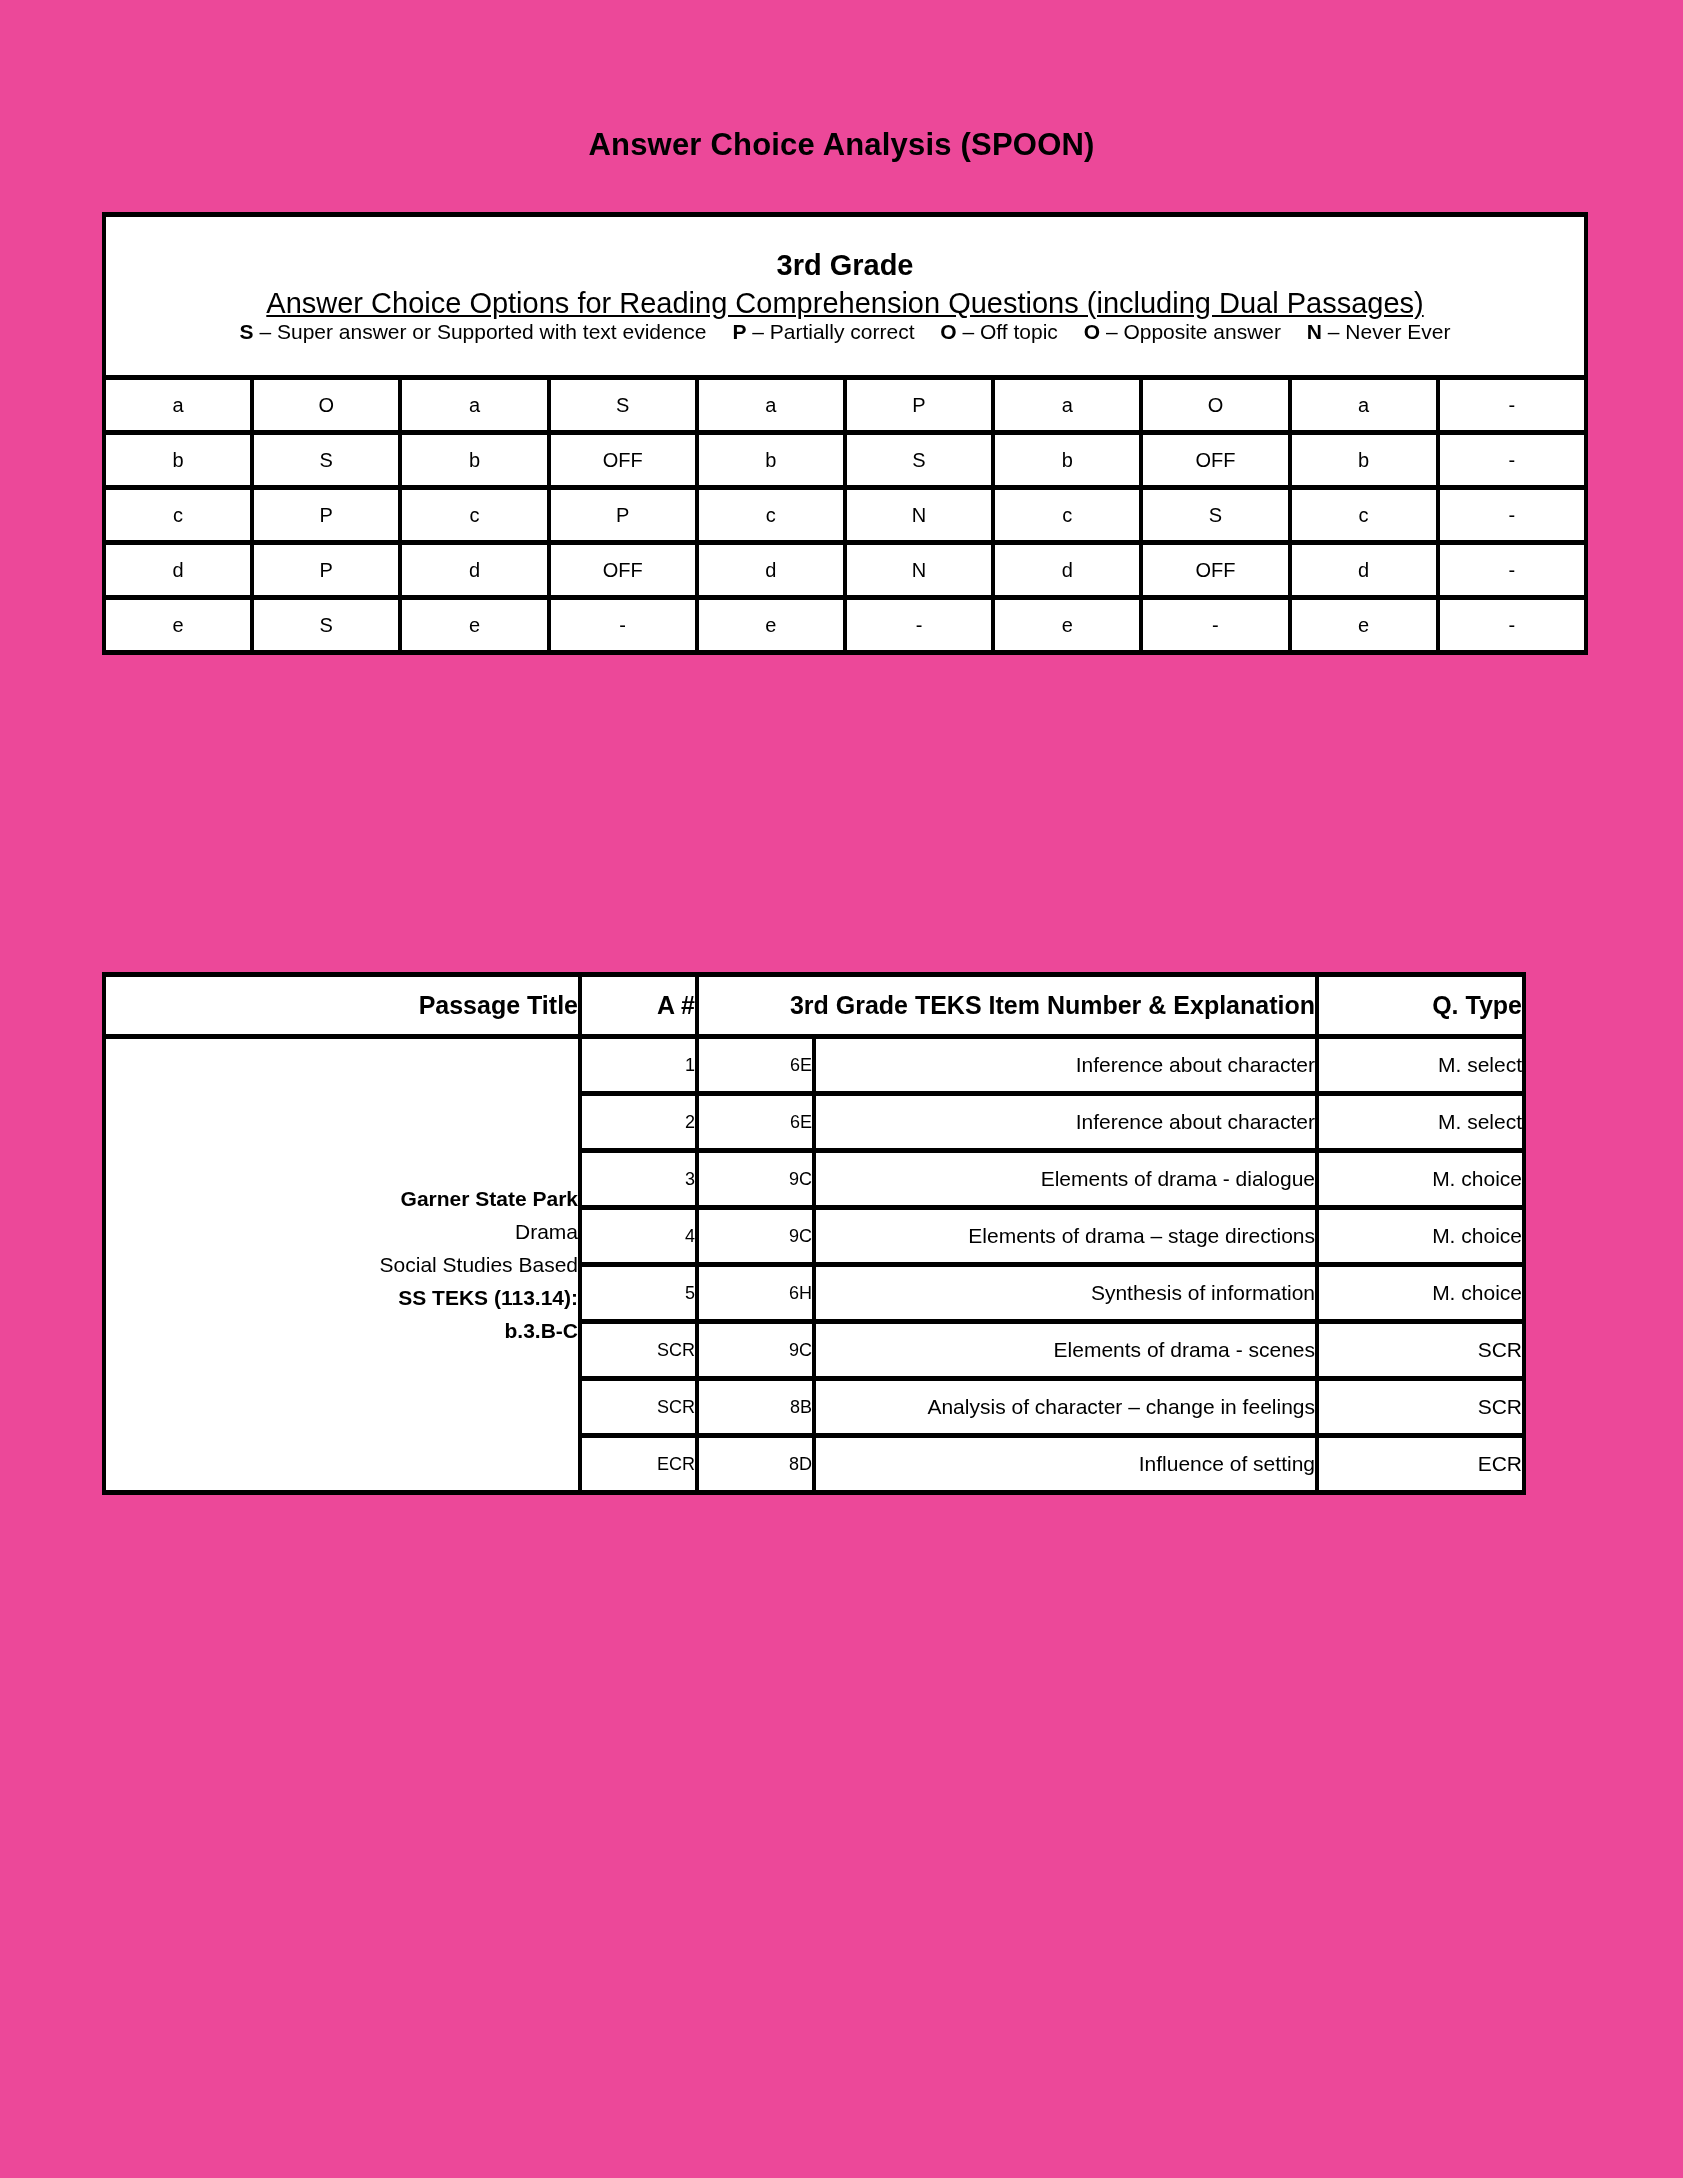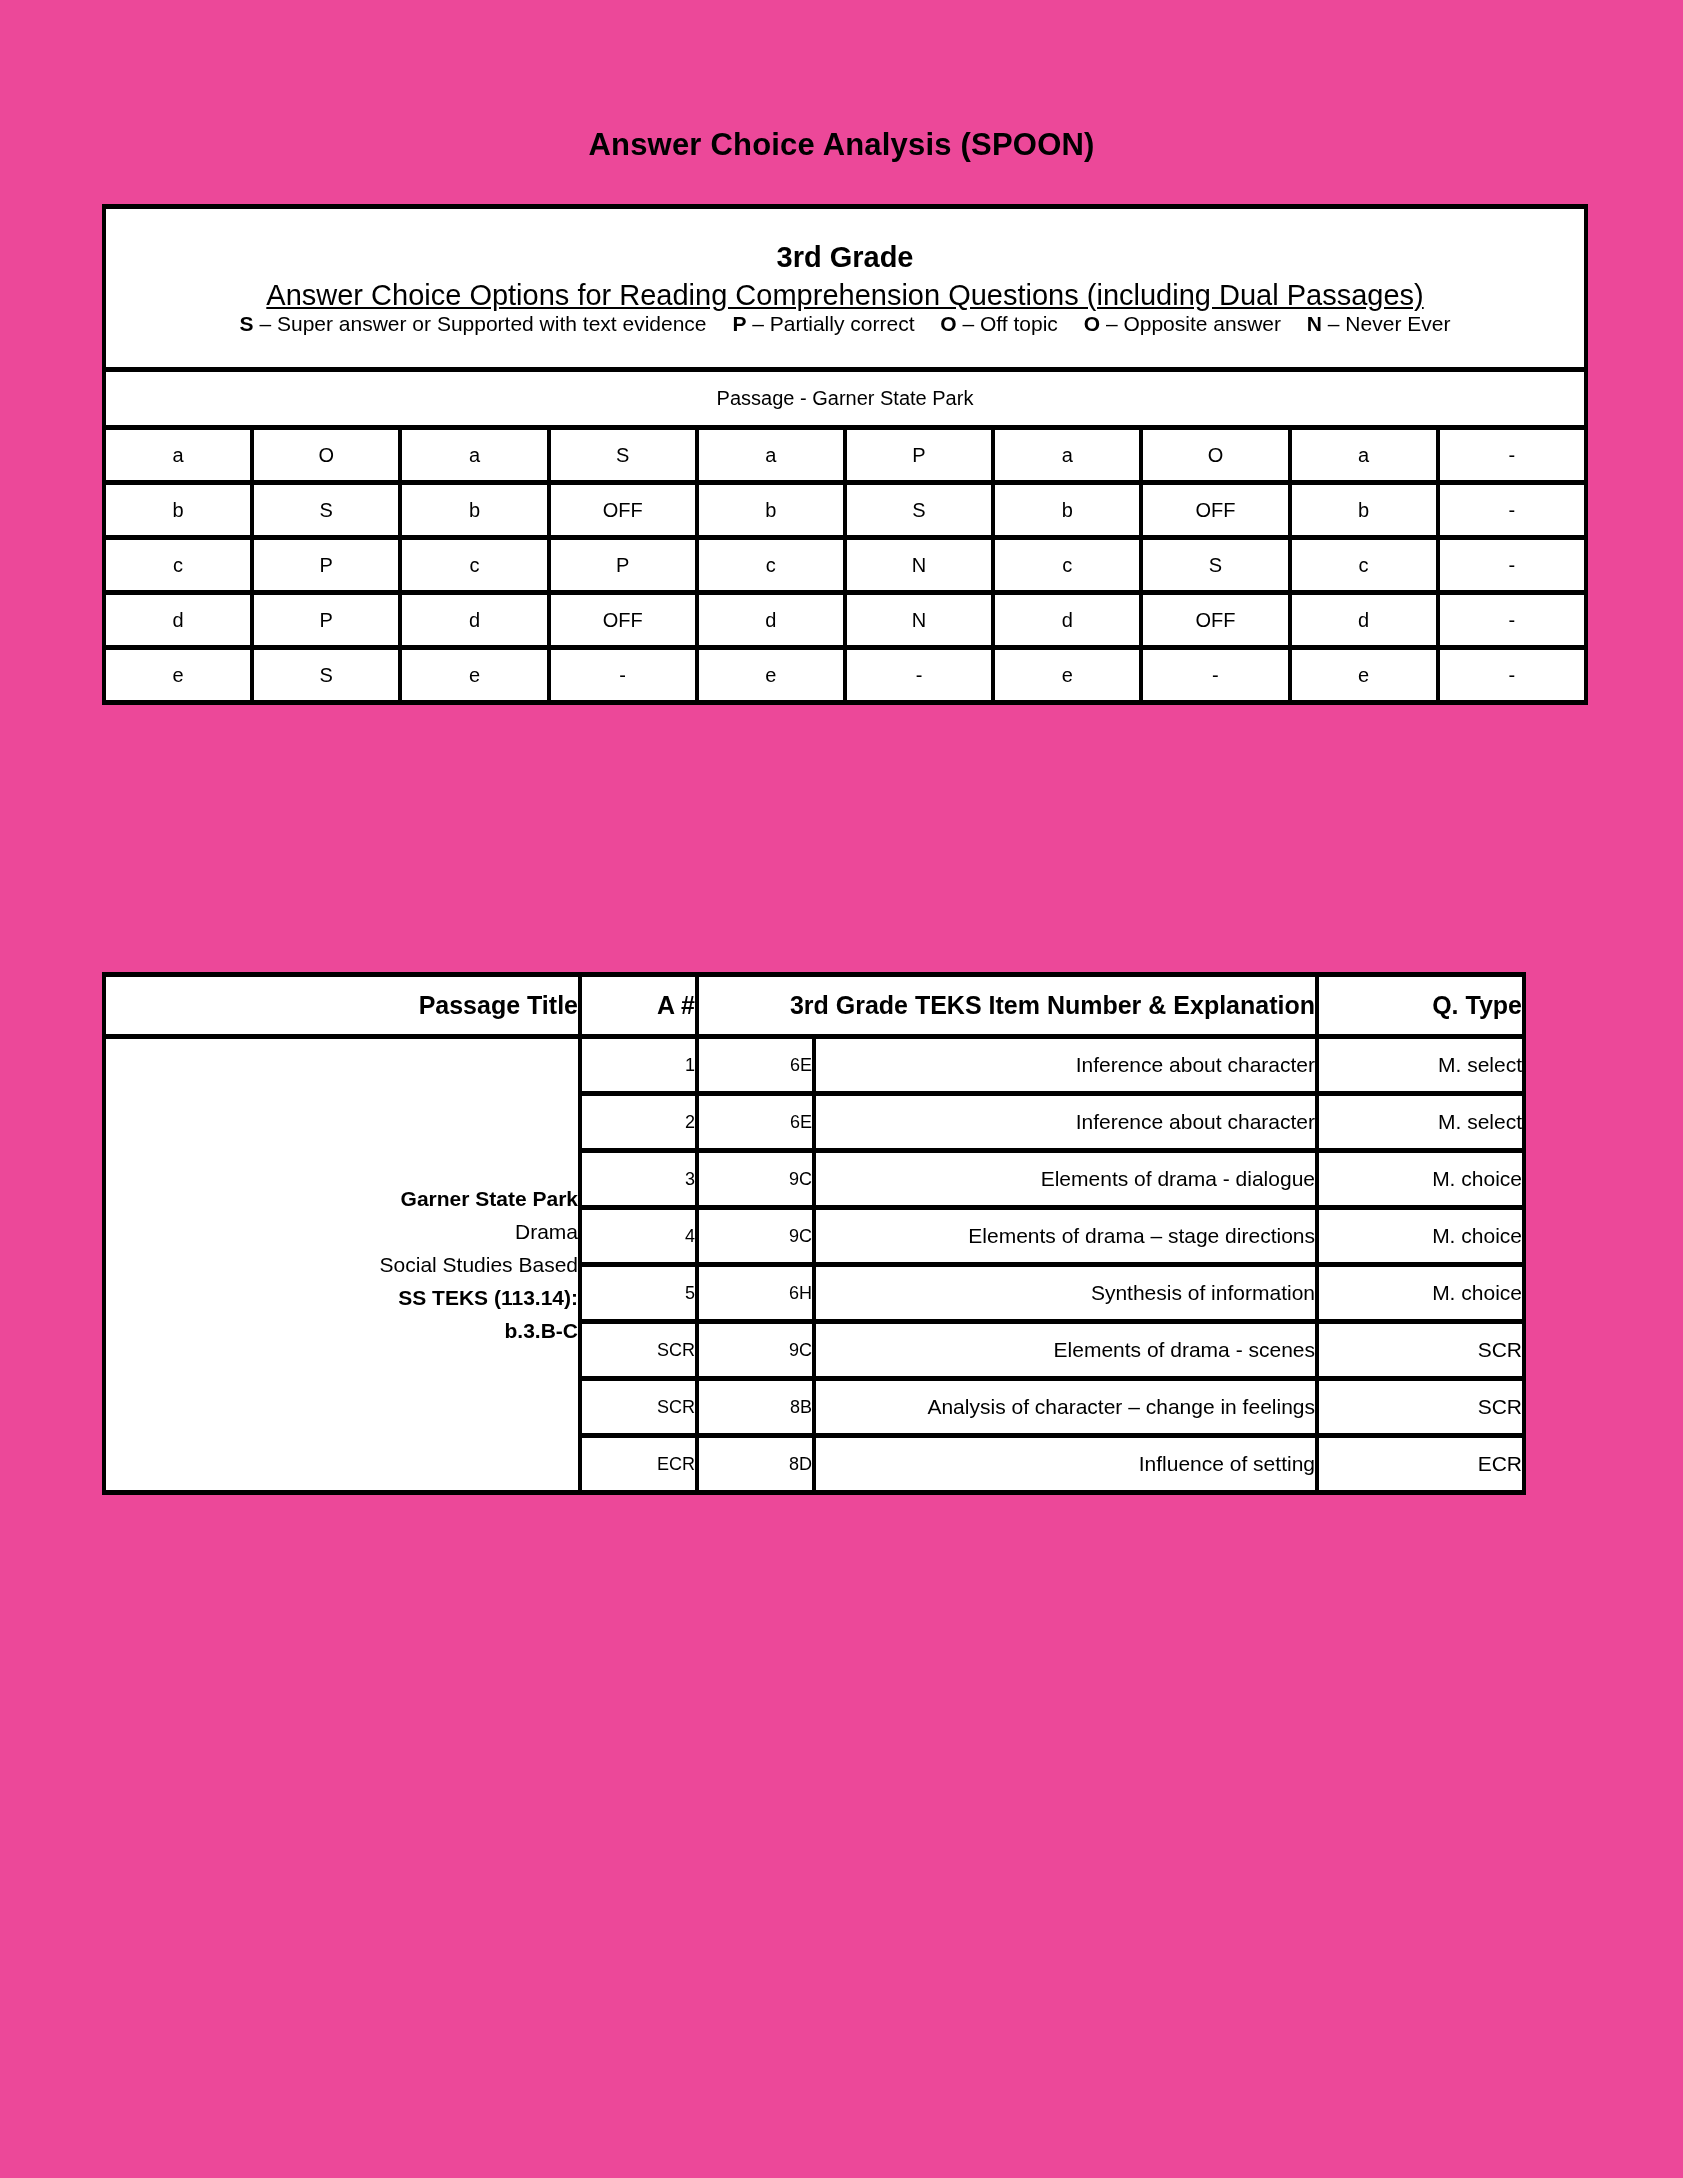--- a/index.html
+++ b/index.html
@@ -31,21 +31,21 @@
   table {
     position: absolute;
     border-collapse: collapse;
     table-layout: fixed;
     background: #ffffff;
   }
 
   
   #spoon-table {
     left: 102px;
-    top: 204px;
+    top: 212px;
     width: 1486px;
   }
   #spoon-table td {
     border: 4px solid #000;
     border-top-width: 5px;
     border-bottom-width: 5px;
     text-align: center;
     vertical-align: middle;
     padding: 0;
     font-size: 20px;
@@ -113,23 +113,20 @@
         <div class="legend">
           <span class="legend-item"><span class="legend-letter">S</span> <span>– Super answer or Supported with text evidence</span></span>
           <span class="legend-item"><span class="legend-letter">P</span> <span>– Partially correct</span></span>
           <span class="legend-item"><span class="legend-letter">O</span> <span>– Off topic</span></span>
           <span class="legend-item"><span class="legend-letter">O</span> <span>– Opposite answer</span></span>
           <span class="legend-item"><span class="legend-letter">N</span> <span>– Never Ever</span></span>
         </div>
       </td>
     </tr>
     <tr>
-      <td class="passage-banner-cell" colspan="10">Passage - Garner State Park</td>
-    </tr>
-    <tr>
       <td class="answer-cell">a</td>
       <td class="answer-cell">O</td>
       <td class="answer-cell">a</td>
       <td class="answer-cell">S</td>
       <td class="answer-cell">a</td>
       <td class="answer-cell">P</td>
       <td class="answer-cell">a</td>
       <td class="answer-cell">O</td>
       <td class="answer-cell">a</td>
       <td class="answer-cell">-</td>

